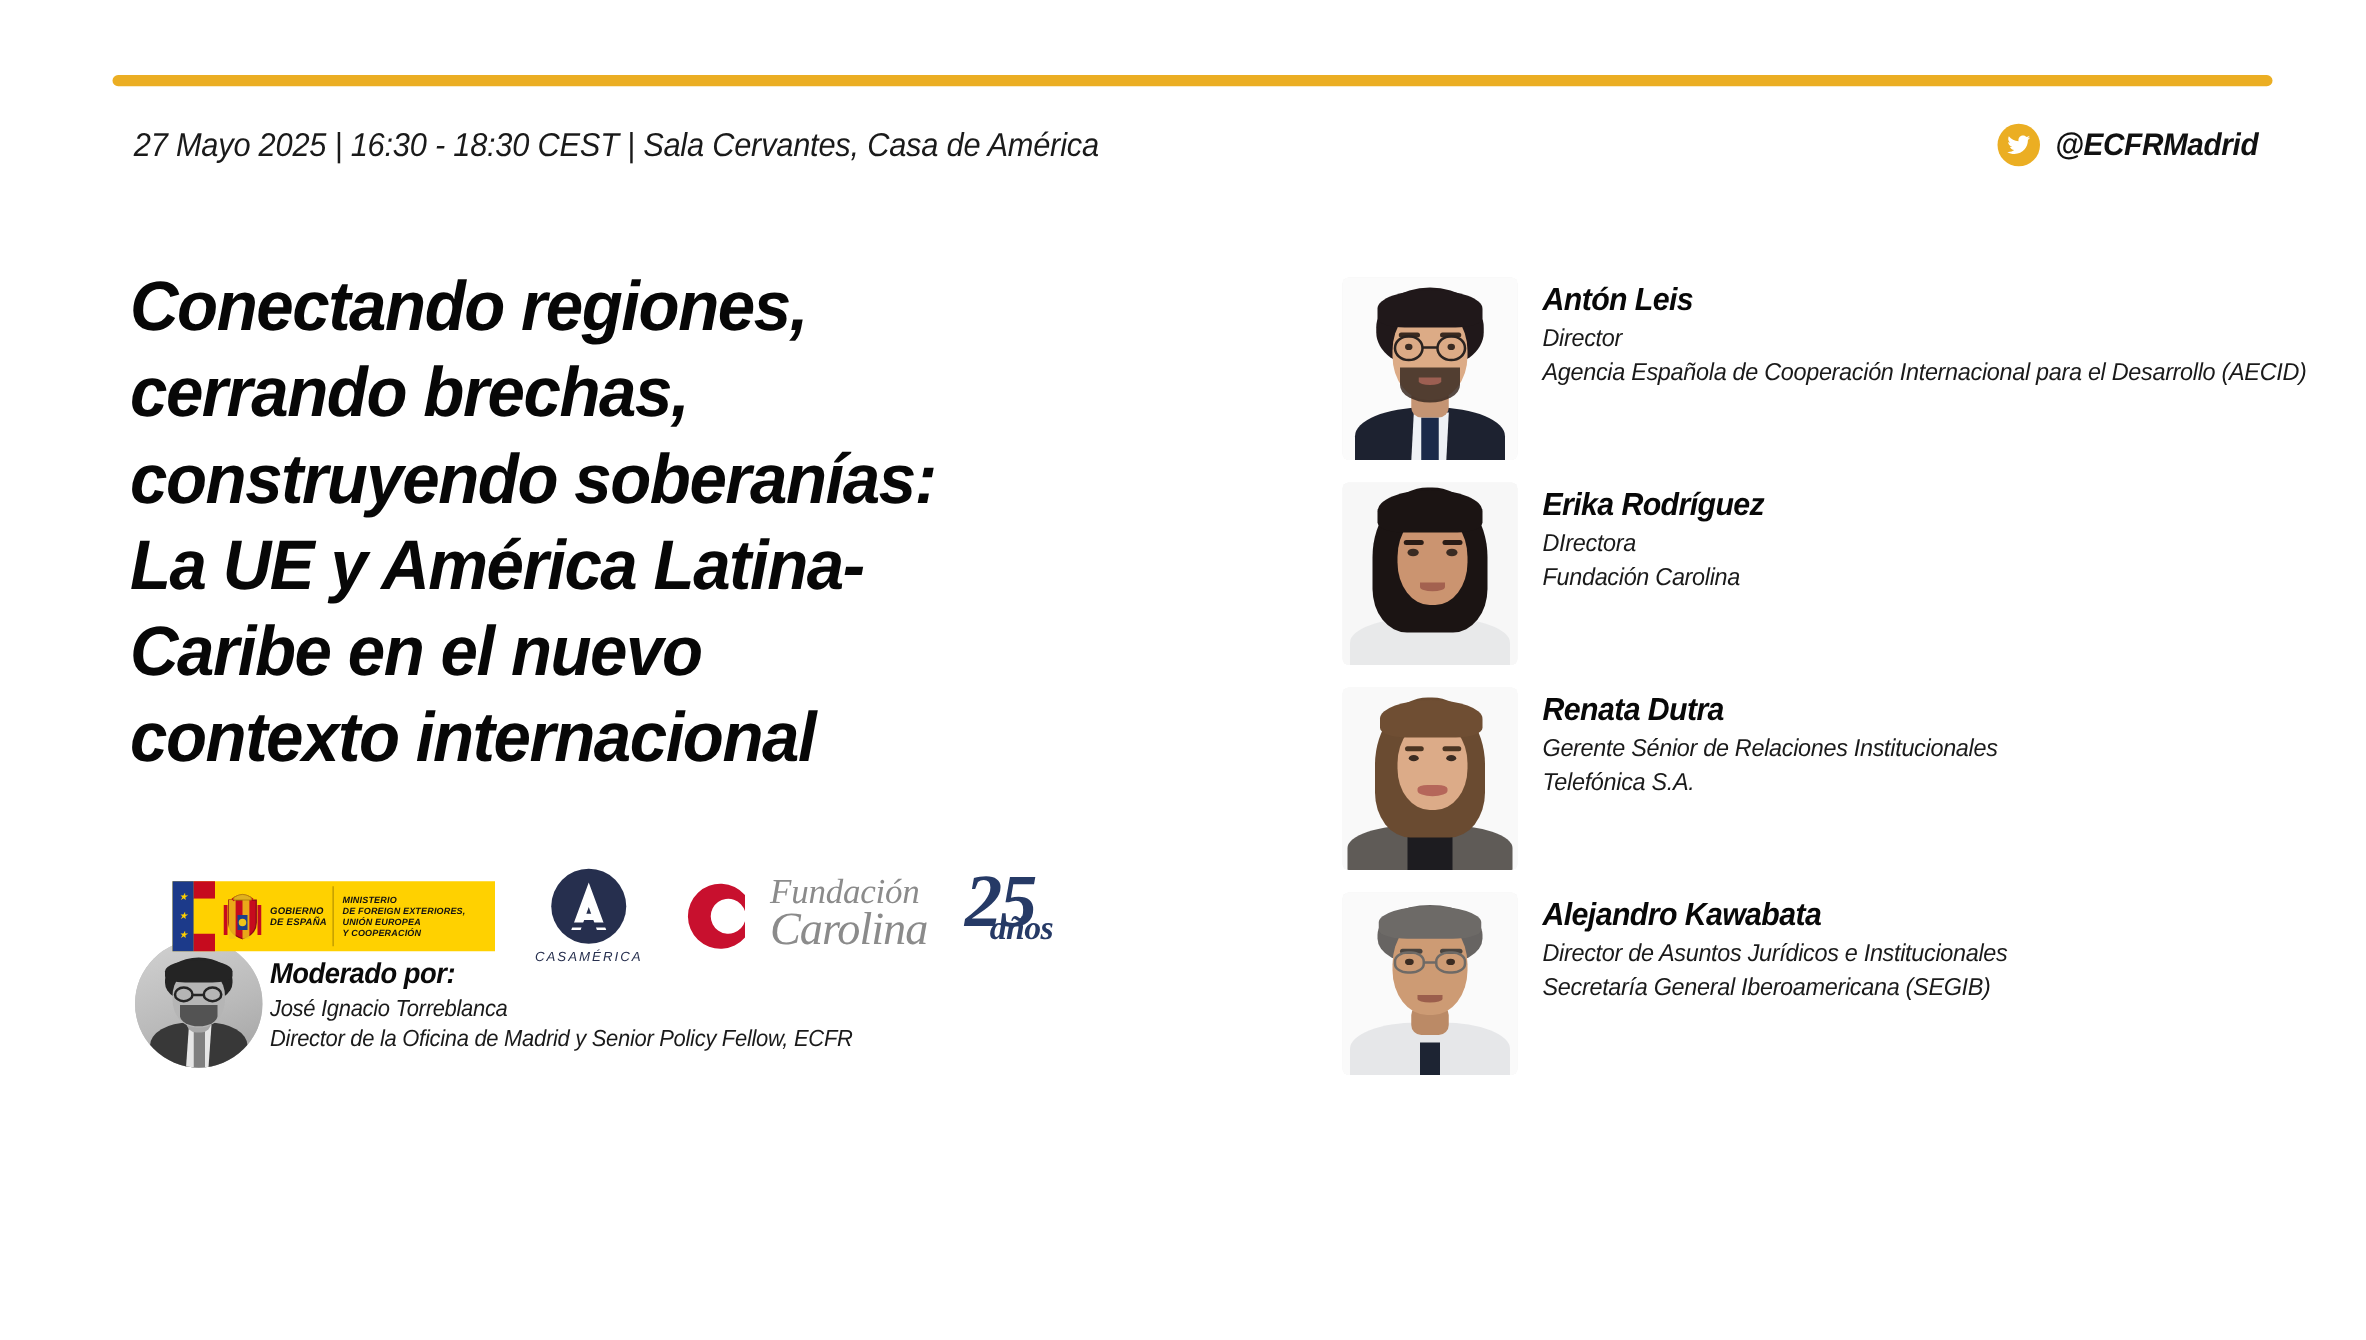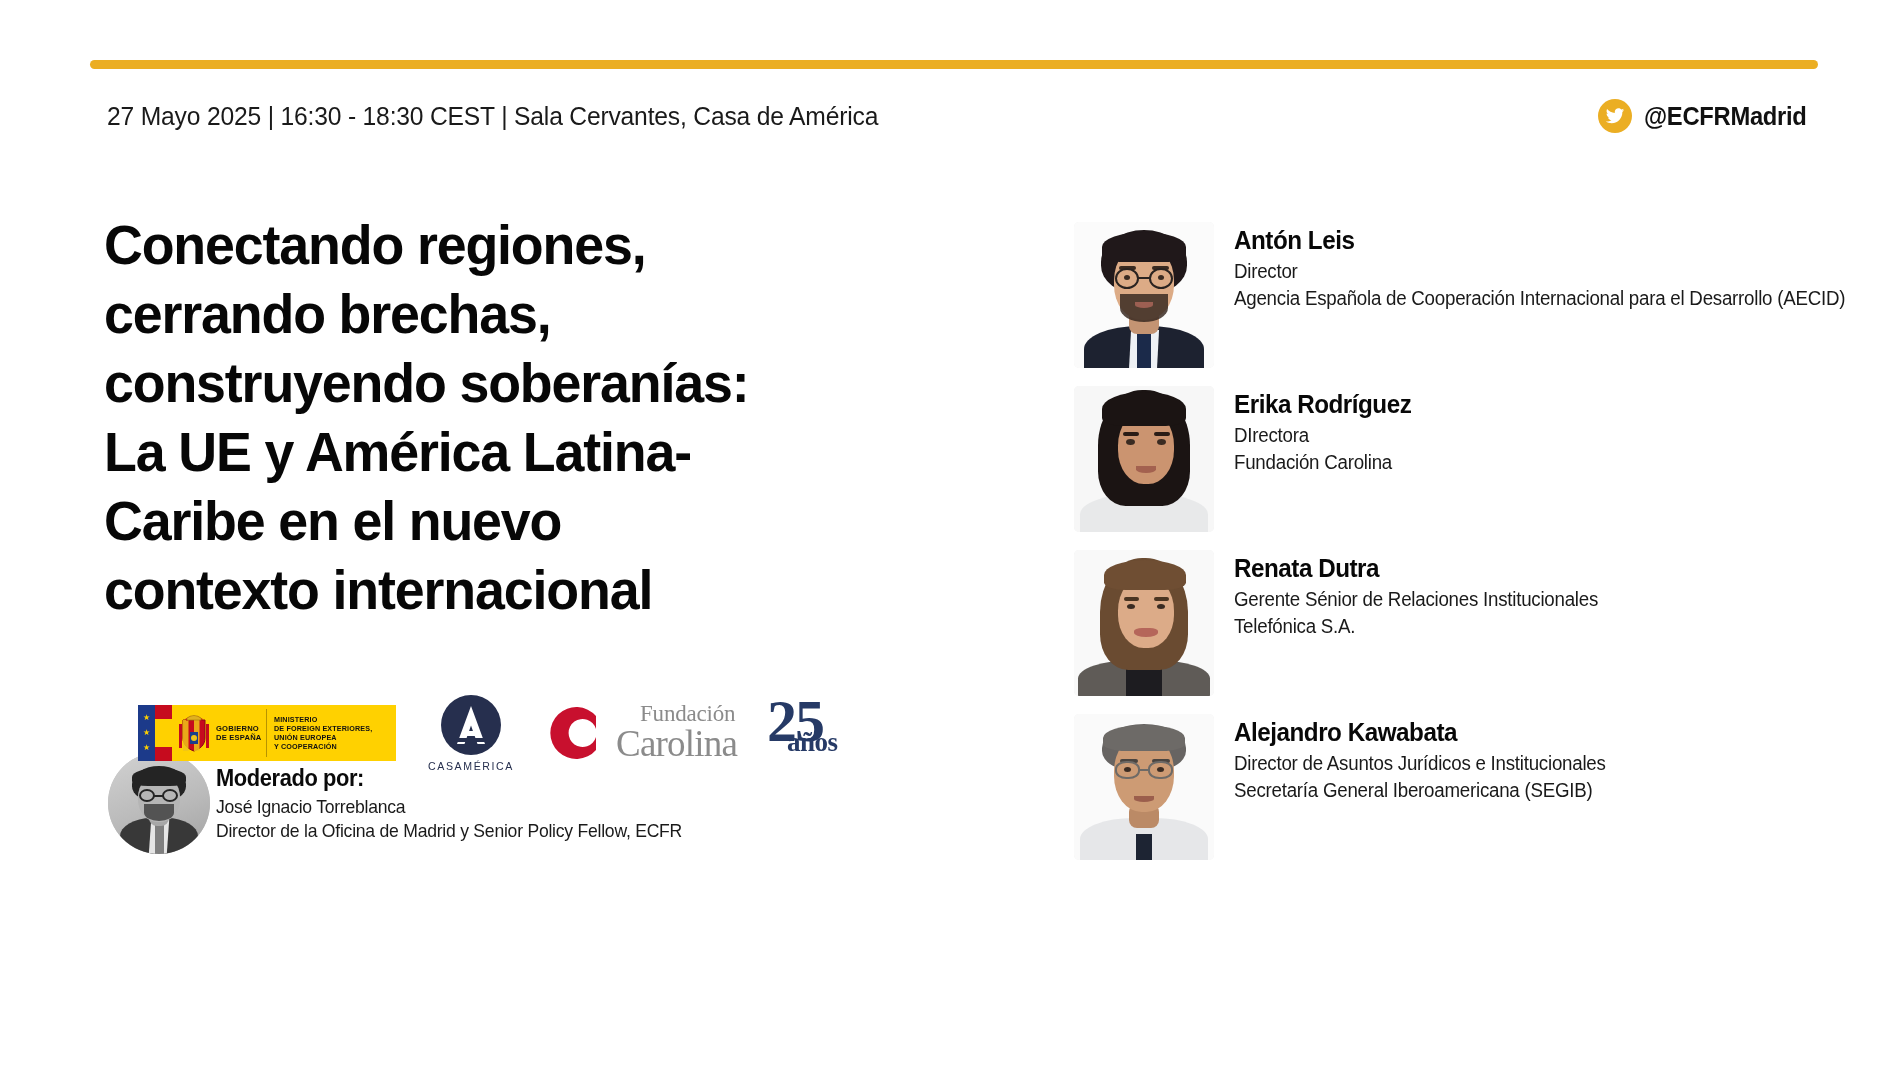--- a/index.html
+++ b/index.html
@@ -8,20 +8,21 @@
     height: 1072px;
     background: #ffffff;
     font-family: "Liberation Sans", sans-serif;
     overflow: hidden;
   }
   .poster {
     position: relative;
     width: 1893px;
     height: 839px;
     background: #ffffff;
+    font-style: italic;
   }
 
   
   .top-rule {
     position: absolute;
     left: 90px;
     top: 60px;
     width: 1728px;
     height: 9px;
     background: #EBAE23;
@@ -224,21 +225,21 @@
   .logo-casa { margin-left: 28px; width: 94px; text-align:center; }
   .casa-mark { width: 62px; height: 62px; margin: 0 auto 4px; position:relative; }
   .casa-mark svg { width: 62px; height: 62px; display:block; }
   .casa-word { font-size: 10.6px; letter-spacing: 1.6px; color:#262f4e; font-weight:400; }
 
   
   .logo-carolina { margin-left: 24px; display:flex; align-items:center; gap: 12px; }
   .carolina-c { width: 62px; height: 62px; position:relative; flex:0 0 auto;}
   .carolina-c svg { width:62px; height:62px; display:block; }
   .carolina-words { font-family: "Liberation Serif", serif; color:#8b8b8b; }
-  .carolina-words .w1 { font-size: 23px; line-height: 22px; letter-spacing: -0.2px; margin-left: 24px; }
+  .carolina-words .w1 { font-size: 28px; line-height: 22px; letter-spacing: -0.2px; }
   .carolina-words .w2 { font-size: 37px; line-height: 38px; letter-spacing: -0.8px; }
 
   
   .logo-25 { margin-left: 30px; position: relative; width: 78px; height: 64px; color:#263a66; }
   .logo-25 .num {
     position:absolute; left:0; top:-4px;
     font-family: "Liberation Serif", serif;
     font-size: 60px; font-weight: 700; letter-spacing: -2px; line-height: 48px;
   }
   .logo-25 .anos {

